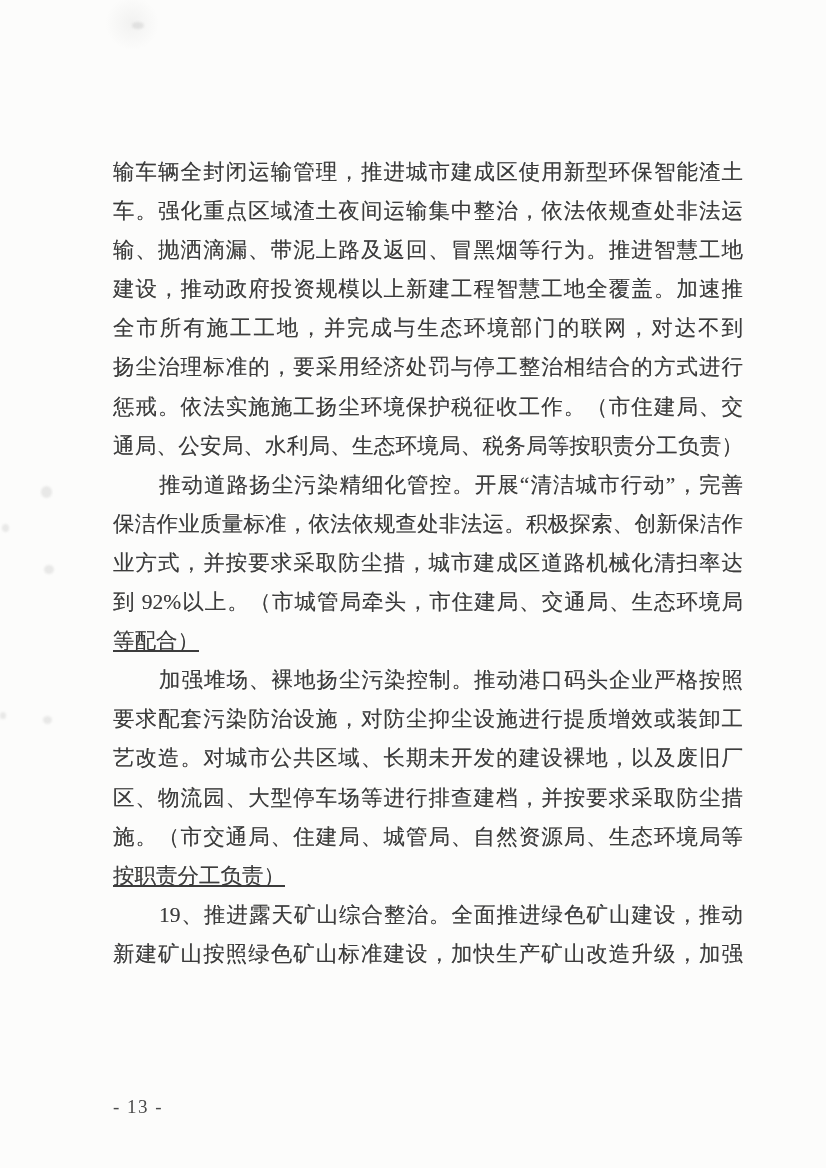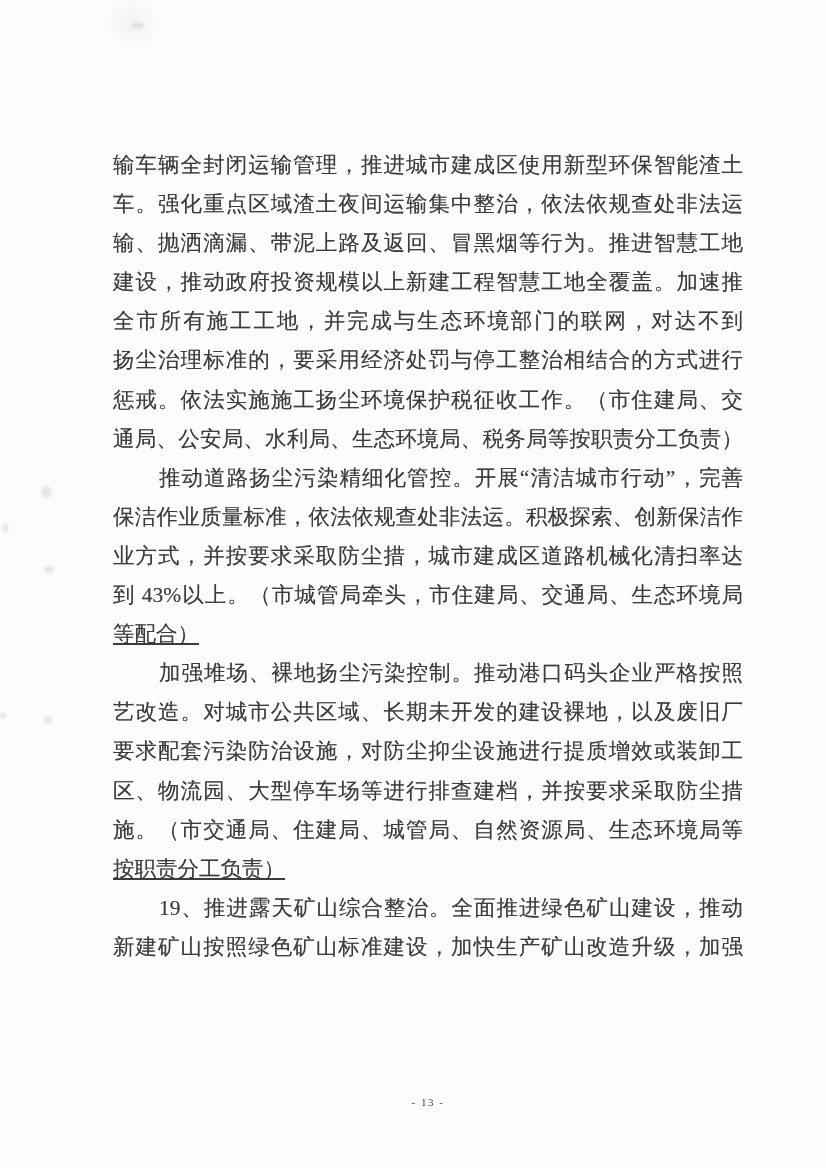--- a/index.html
+++ b/index.html
@@ -14,43 +14,43 @@
   .page {
     position: absolute;
     inset: 0;
     background:
       radial-gradient(circle at 16% 2%, rgba(150,150,150,0.10), rgba(150,150,150,0) 2%),
       #fcfcfb;
   }
   .doc-body {
     position: absolute;
     left: 113px;
-    top: 146px;
+    top: 153px;
     width: 630px;
     color: #3c3c3c;
     font-size: 21.5px;
     line-height: 39.1px;
     text-shadow: 0 0 0.6px rgba(70,70,70,0.55);
   }
   .paragraph { margin: 0; }
   .line {
     text-align: justify;
     text-align-last: justify;
     height: 39.1px;
     white-space: normal;
   }
   .line.indent { text-indent: 46px; }
   .line.short { text-align-last: left; text-decoration: underline; }
   .page-number {
     position: absolute;
     left: 113px;
     top: 1096px;
     width: 630px;
-    text-align: center;
-    font-size: 11px;
+    text-align: left;
+    font-size: 19px;
     letter-spacing: 1.5px;
     color: #4a4a4a;
   }
   
   .speck {
     position: absolute;
     border-radius: 50%;
     background: rgba(130,130,130,0.16);
     filter: blur(1.2px);
   }
@@ -80,27 +80,27 @@
         <div class="line">建设，推动政府投资规模以上新建工程智慧工地全覆盖。加速推</div>
         <div class="line">全市所有施工工地，并完成与生态环境部门的联网，对达不到</div>
         <div class="line">扬尘治理标准的，要采用经济处罚与停工整治相结合的方式进行</div>
         <div class="line">惩戒。依法实施施工扬尘环境保护税征收工作。（市住建局、交</div>
         <div class="line">通局、公安局、水利局、生态环境局、税务局等按职责分工负责）</div>
       </div>
       <div class="paragraph">
         <div class="line indent">推动道路扬尘污染精细化管控。开展“清洁城市行动”，完善</div>
         <div class="line">保洁作业质量标准，依法依规查处非法运。积极探索、创新保洁作</div>
         <div class="line">业方式，并按要求采取防尘措，城市建成区道路机械化清扫率达</div>
-        <div class="line">到 43%以上。（市城管局牵头，市住建局、交通局、生态环境局</div>
+        <div class="line">到 92%以上。（市城管局牵头，市住建局、交通局、生态环境局</div>
         <div class="line short">等配合）</div>
       </div>
       <div class="paragraph">
         <div class="line indent">加强堆场、裸地扬尘污染控制。推动港口码头企业严格按照</div>
+        <div class="line">要求配套污染防治设施，对防尘抑尘设施进行提质增效或装卸工</div>
         <div class="line">艺改造。对城市公共区域、长期未开发的建设裸地，以及废旧厂</div>
-        <div class="line">要求配套污染防治设施，对防尘抑尘设施进行提质增效或装卸工</div>
         <div class="line">区、物流园、大型停车场等进行排查建档，并按要求采取防尘措</div>
         <div class="line">施。（市交通局、住建局、城管局、自然资源局、生态环境局等</div>
         <div class="line short">按职责分工负责）</div>
       </div>
       <div class="paragraph">
         <div class="line indent">19、推进露天矿山综合整治。全面推进绿色矿山建设，推动</div>
         <div class="line">新建矿山按照绿色矿山标准建设，加快生产矿山改造升级，加强</div>
       </div>
     </div>
 

